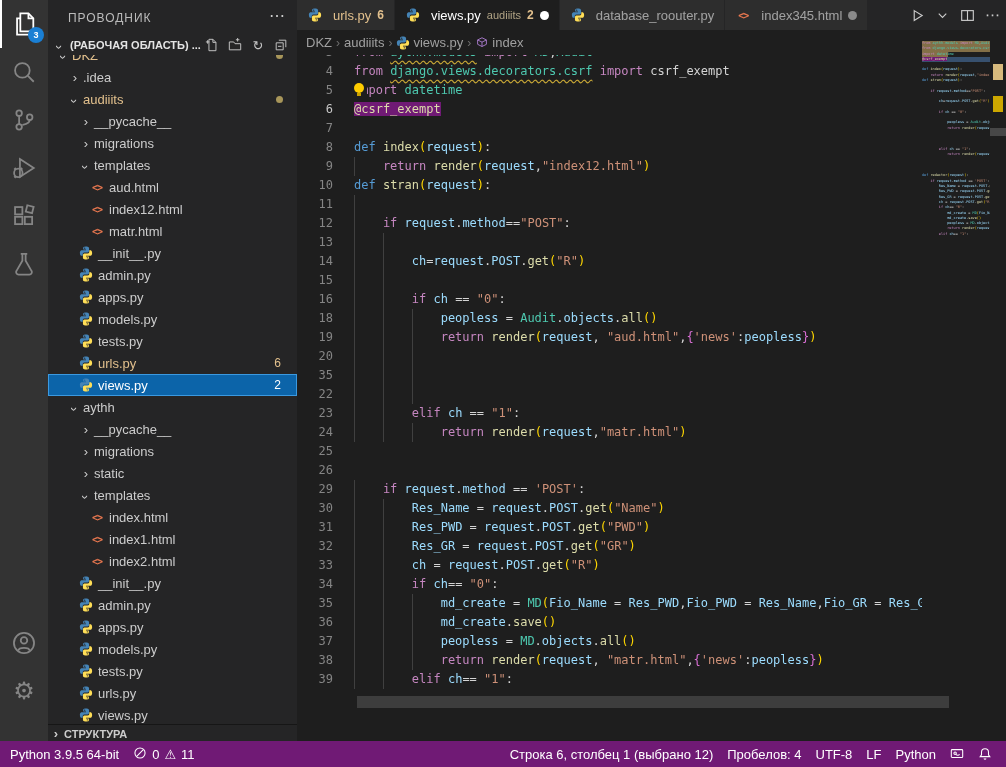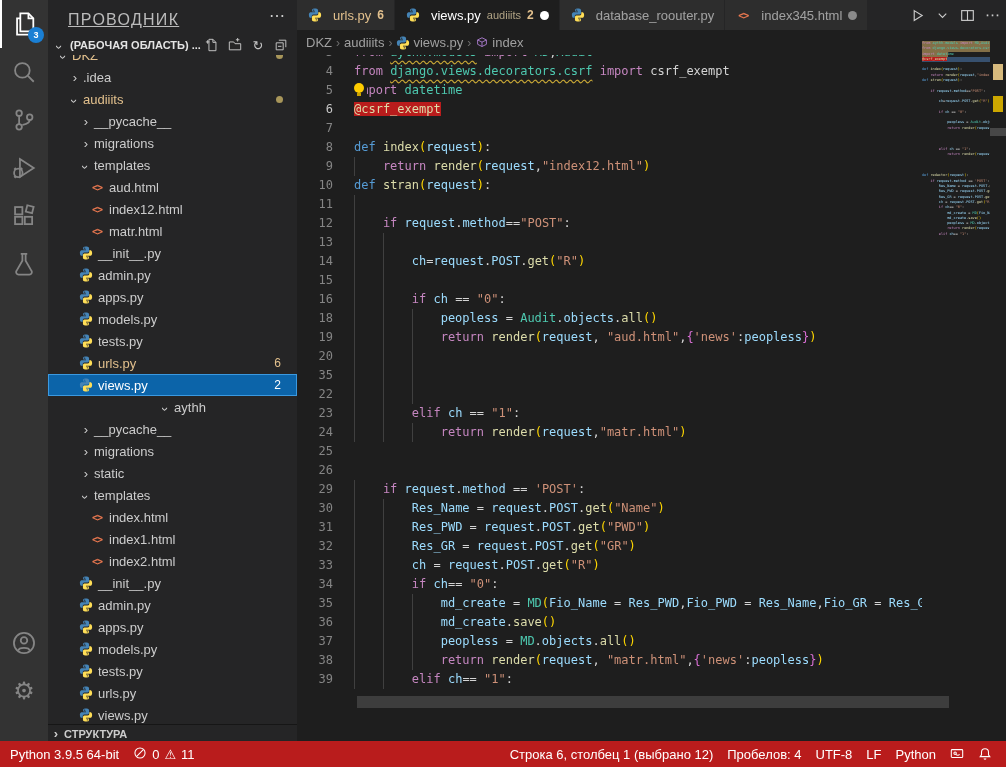--- a/index.html
+++ b/index.html
@@ -10,21 +10,21 @@
   .ai{position:relative;width:48px;height:48px;display:flex;align-items:center;justify-content:center;color:#858585;cursor:pointer;}
   .ai svg{stroke:#858585;fill:none;stroke-width:1.1px;width:26px;height:26px;}
   .ai.active svg{stroke:#ffffff;}
   .ai.active{color:#ffffff;border-left:2px solid #ffffff;}
   .ai .glyph{font-size:24px;line-height:1;}
   .abadge{position:absolute;right:6px;bottom:5px;min-width:16px;height:16px;border-radius:50%;
           background:#1a7fd4;color:#fff;font-size:9px;font-weight:bold;display:flex;align-items:center;justify-content:center;}
   #ab-bottom{position:absolute;bottom:26px;left:0;width:48px;}
   
   #sidebar{position:absolute;left:48px;top:0;width:249px;height:741px;background:#252526;overflow:hidden;}
-  #sb-title{position:absolute;left:20px;top:11px;font-size:16px;letter-spacing:.08em;color:#bbbbbb;text-decoration:underline;}
+  #sb-title{position:absolute;left:20px;top:11px;font-size:12px;letter-spacing:.08em;color:#bbbbbb;}
   #sb-more{position:absolute;right:12px;top:6px;font-size:16px;color:#cccccc;cursor:pointer;}
   #ws-header{position:absolute;left:0;top:35px;width:249px;height:20px;display:flex;align-items:center;}
   #ws-header .twisty{margin-left:4px;}
   #ws-label{font-size:11px;font-weight:bold;color:#e4e4e4;margin-left:2px;white-space:nowrap;overflow:hidden;max-width:140px;}
   #ws-actions{position:absolute;right:8px;top:0;height:20px;display:flex;align-items:center;gap:7px;}
   #ws-actions .wa{width:16px;height:16px;display:flex;align-items:center;justify-content:center;color:#c5c5c5;cursor:pointer;font-size:13px;}
   #ws-actions svg{width:14px;height:14px;stroke:#c5c5c5;fill:none;stroke-width:1.1px;}
   #tree{position:absolute;left:0;top:55px;width:249px;height:669px;overflow:hidden;}
   .trow{position:relative;height:22px;display:flex;align-items:center;font-size:13px;color:#cccccc;cursor:pointer;white-space:nowrap;}
   .trow.selrow{background:#0c64a9;outline:1px solid #3b99e0;outline-offset:-1px;color:#ffffff;}
@@ -60,39 +60,39 @@
   .bitem{display:inline-flex;align-items:center;cursor:pointer;}
   #codewrap{position:absolute;left:0;top:55px;width:625px;height:686px;overflow:hidden;}
   #code{margin-top:-12px;}
   .cl{position:relative;height:19px;line-height:19px;font-family:"DejaVu Sans Mono",monospace;font-size:12px;white-space:pre;}
   .ln{display:inline-block;width:36px;text-align:right;color:#858585;font-size:12px;vertical-align:top;}
   .ln.cur{color:#c6c6c6;}
   .lt{margin-left:21px;}
   .k{color:#c586c0}.d{color:#569cd6}.f{color:#dcdcaa}.c{color:#4ec9b0}.v{color:#9cdcfe}
   .p{color:#d4d4d4}.s{color:#ce9178}.b1{color:#ffd700}.b2{color:#da70d6}
   .sq{text-decoration:underline wavy #c8a735;text-decoration-skip-ink:none;text-underline-offset:4px;}
-  .sel{background:#b91c1c;}
+  .sel{background:#701a75;}
   .ig{display:inline-block;width:4ch;height:19px;vertical-align:top;
       background:linear-gradient(90deg,#404040 1px,transparent 1px);}
   .bulb{position:absolute;left:56px;top:2px;width:14px;height:15px;background:#1e1e1e;}
   .bulb::before{content:"";position:absolute;left:1px;top:0;width:10px;height:10px;border-radius:50%;background:#fc0;}
   .bulb::after{content:"";position:absolute;left:4px;top:10px;width:4px;height:3px;background:#caa100;}
   
   #minimap{position:absolute;left:625px;top:30px;width:68px;height:680px;overflow:hidden;padding-top:11px;cursor:pointer;}
   .ml{height:5.3px;line-height:5.3px;font-family:"DejaVu Sans Mono",monospace;font-size:3.5px;white-space:pre;overflow:hidden;}
   .ml .ig{height:5.3px;background:none;}
   .mm-y{background:rgba(215,178,106,.55);}
   .mm-ys{background:linear-gradient(90deg,rgba(215,178,106,.55) 38%,transparent 38%);}
   .mm-b{background:rgba(80,130,190,.5);}
   #overview{position:absolute;left:693px;top:30px;width:16px;height:711px;}
   .mk{position:absolute;left:3px;width:10px;height:16px;}
   #vthumb{position:absolute;left:0;top:98px;width:16px;height:8px;background:rgba(121,121,121,.45);}
   #hscroll{position:absolute;left:60px;top:696px;width:592px;height:12px;background:rgba(121,121,121,.35);}
   
-  #statusbar{position:absolute;left:0;top:741px;width:1006px;height:26px;background:#b91c1c;color:#ffffff;
+  #statusbar{position:absolute;left:0;top:741px;width:1006px;height:26px;background:#701a75;color:#ffffff;
              display:flex;align-items:center;justify-content:space-between;font-size:13px;}
   #sb-left,#sb-right{display:flex;align-items:center;gap:14px;}
   #sb-left{padding-left:10px;}
   #sb-right{padding-right:14px;text-align:center;}
   .sbitem{display:flex;align-items:center;gap:5px;cursor:pointer;white-space:nowrap;}
   .sbitem svg{width:14px;height:14px;stroke:#ffffff;fill:none;stroke-width:1.2px;}
   .wglyph{font-size:13px;}
 </style>
 </head>
 <body>
@@ -282,21 +282,21 @@
         <div class="trow selrow" style="padding-left: 30px;">
           <span class="ficon">
             <svg width="14" height="14" viewBox="0 0 64 64">
               <path fill="#4584b6" d="M31 2C18 2 19 8 19 8v8h13v3H13s-9-1-9 13 8 13 8 13h5v-7s0-8 8-8h13s8 .2 8-8V10s1-8-15-8zm-5 5a3 3 0 1 1 0 6 3 3 0 0 1 0-6z"></path>
               <path fill="#ffde57" d="M33 62c13 0 12-6 12-6v-8H32v-3h19s9 1 9-13-8-13-8-13h-5v7s0 8-8 8H26s-8-.2-8 8v12s-1 8 15 8zm5-5a3 3 0 1 1 0-6 3 3 0 0 1 0 6z"></path>
             </svg>
           </span>
           <span class="tname">views.py</span>
           <span class="tbadge">2</span>
         </div>
-        <div class="trow" style="padding-left: 19px; justify-content: center;">
+        <div class="trow" style="padding-left: 19px;">
           <span class="twisty open">›</span>
           <span class="tname">aythh</span>
         </div>
         <div class="trow" style="padding-left: 30px;">
           <span class="twisty">›</span>
           <span class="tname">__pycache__</span>
         </div>
         <div class="trow" style="padding-left: 30px;">
           <span class="twisty">›</span>
           <span class="tname">migrations</span>

